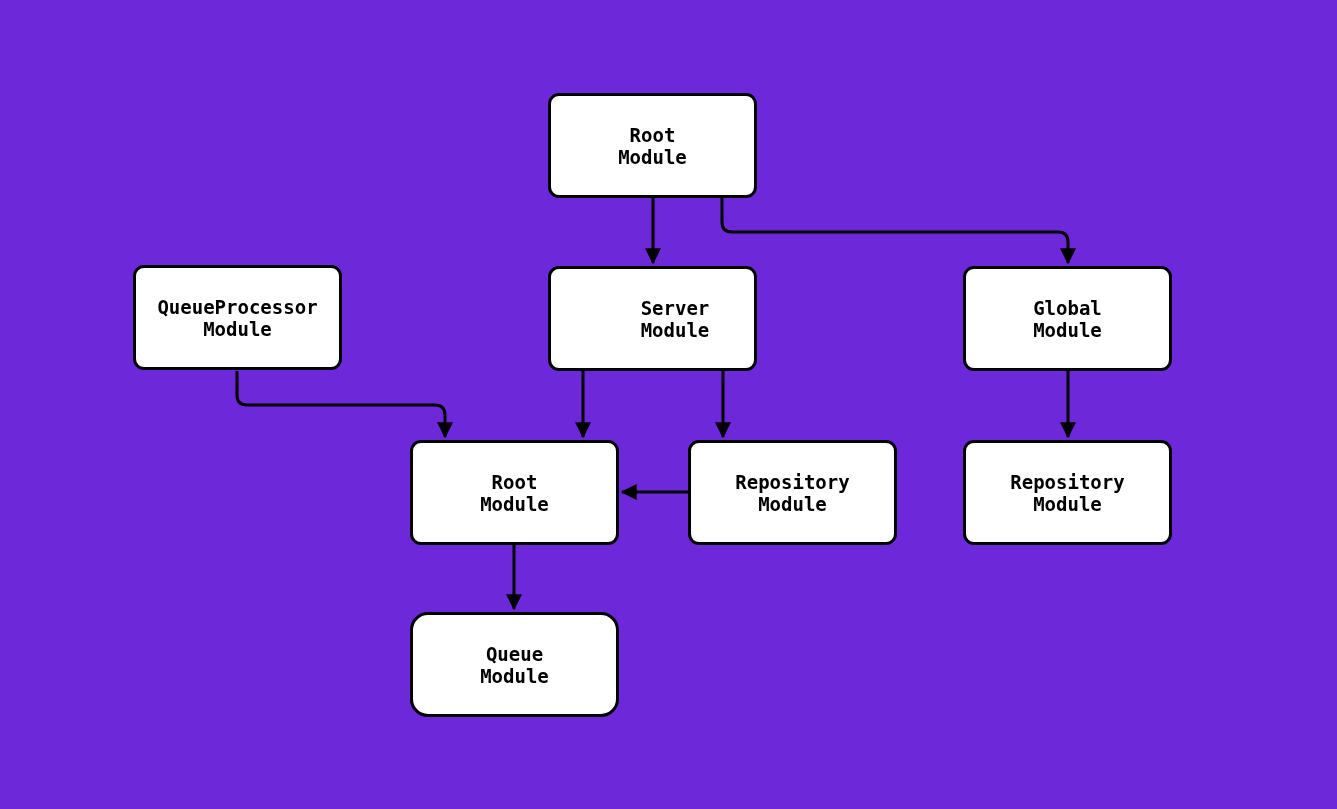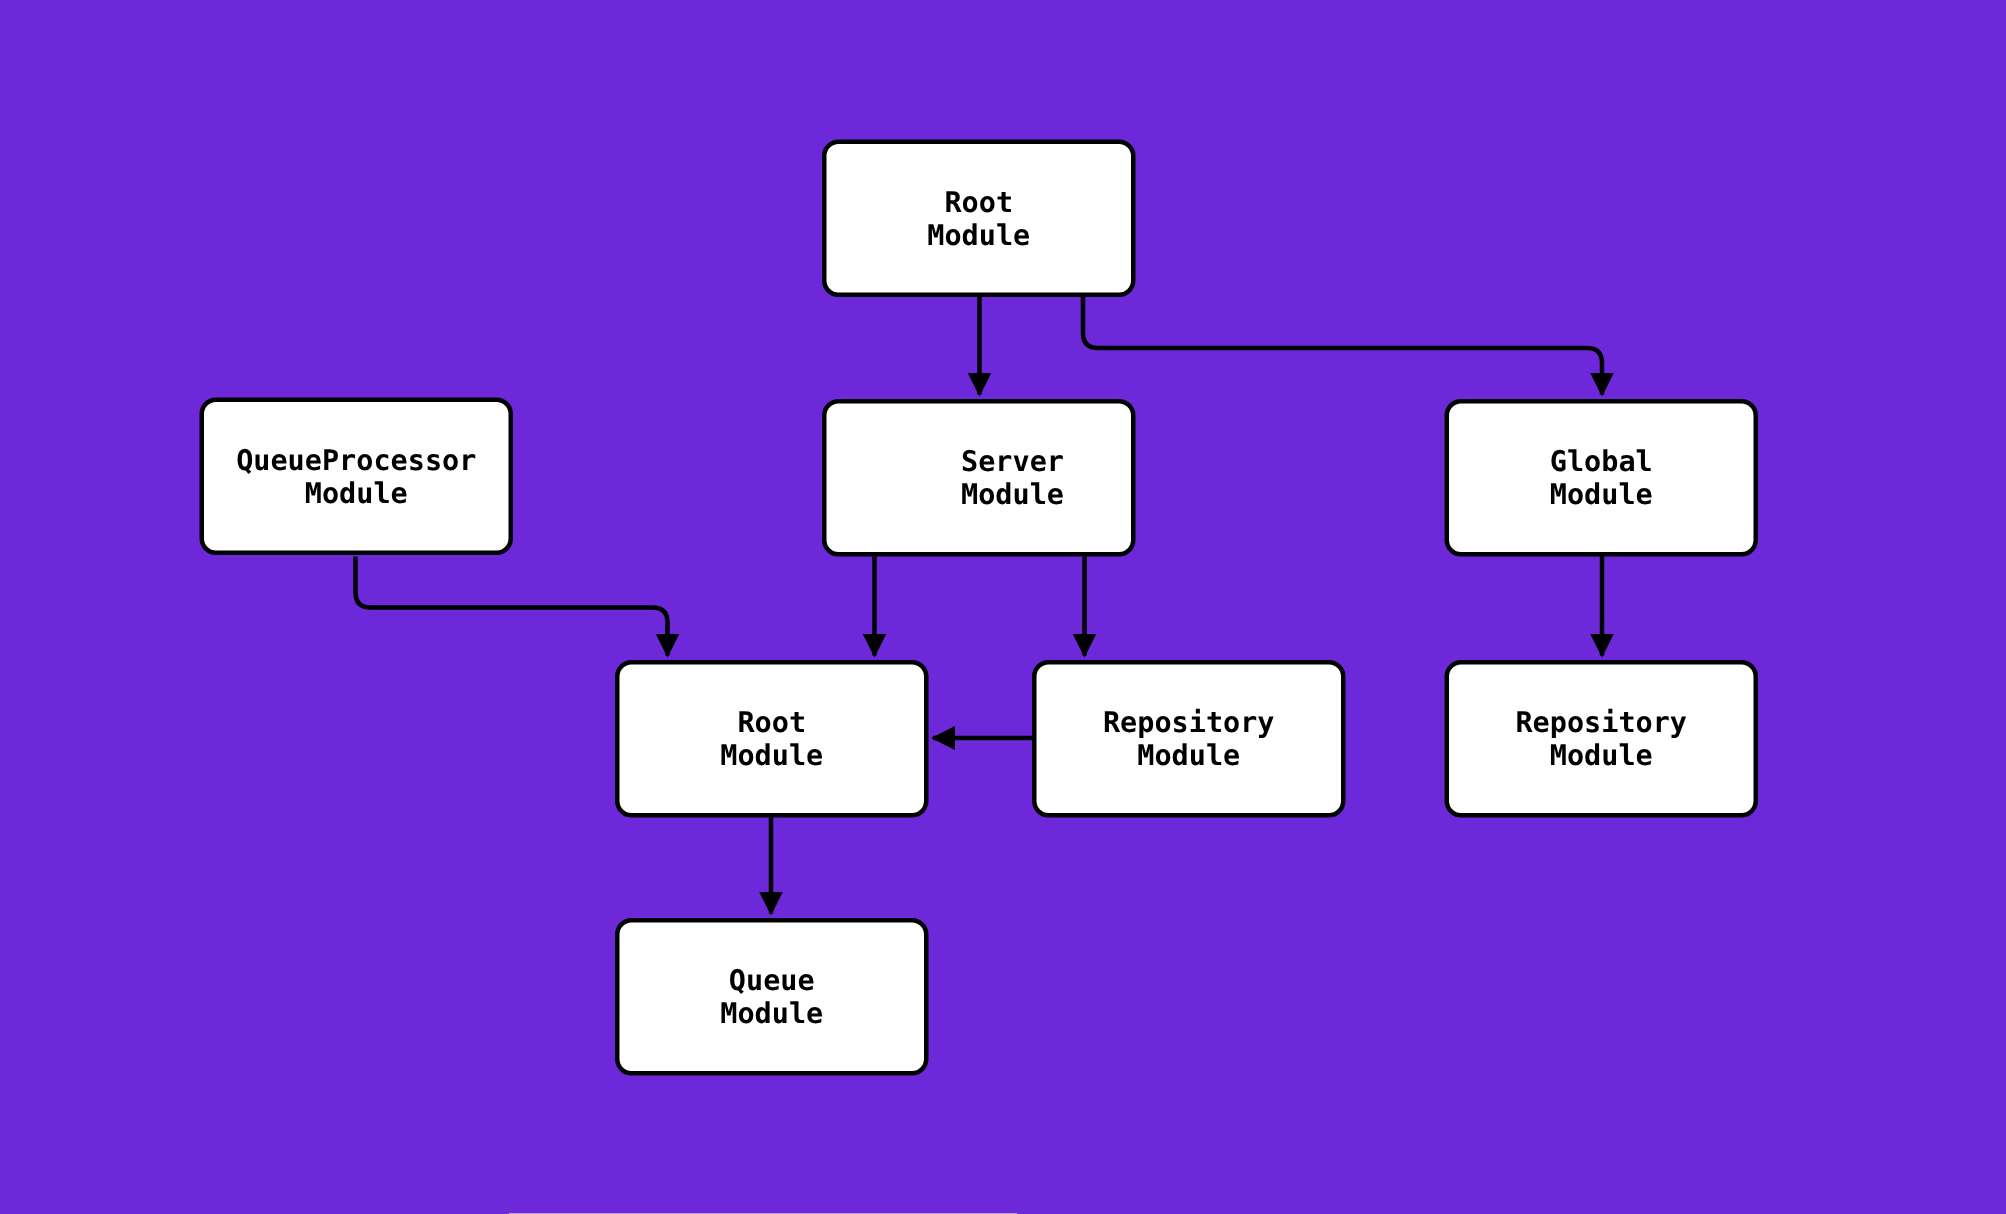--- a/index.html
+++ b/index.html
@@ -45,21 +45,21 @@
     color: #000000;
     text-align: center;
   }
   .node-root          { left: 548px; top: 93px;  }
   .node-queueprocessor{ left: 133px; top: 265px; text-align: right; }
   .node-server        { left: 548px; top: 266px; padding-left: 45px; }
   .node-global        { left: 963px; top: 266px; }
   .node-core          { left: 410px; top: 440px; }
   .node-endpoints     { left: 688px; top: 440px; }
   .node-repository    { left: 963px; top: 440px; }
-  .node-queue         { left: 410px; top: 612px; }
+  .node-queue         { left: 410px; top: 612px; border-radius: 18px; }
 </style>
 </head>
 <body>
 
 <div class="canvas">
 
   <svg class="edges-svg" viewBox="0 0 1337 809" xmlns="http://www.w3.org/2000/svg">
     <defs>
       <marker id="arrowhead" viewBox="0 0 12 12" refX="11" refY="6" markerWidth="16" markerHeight="23" orient="auto" markerUnits="userSpaceOnUse">
         <path d="M0,0 L12,6 L0,12 Z" fill="#000000"></path>

